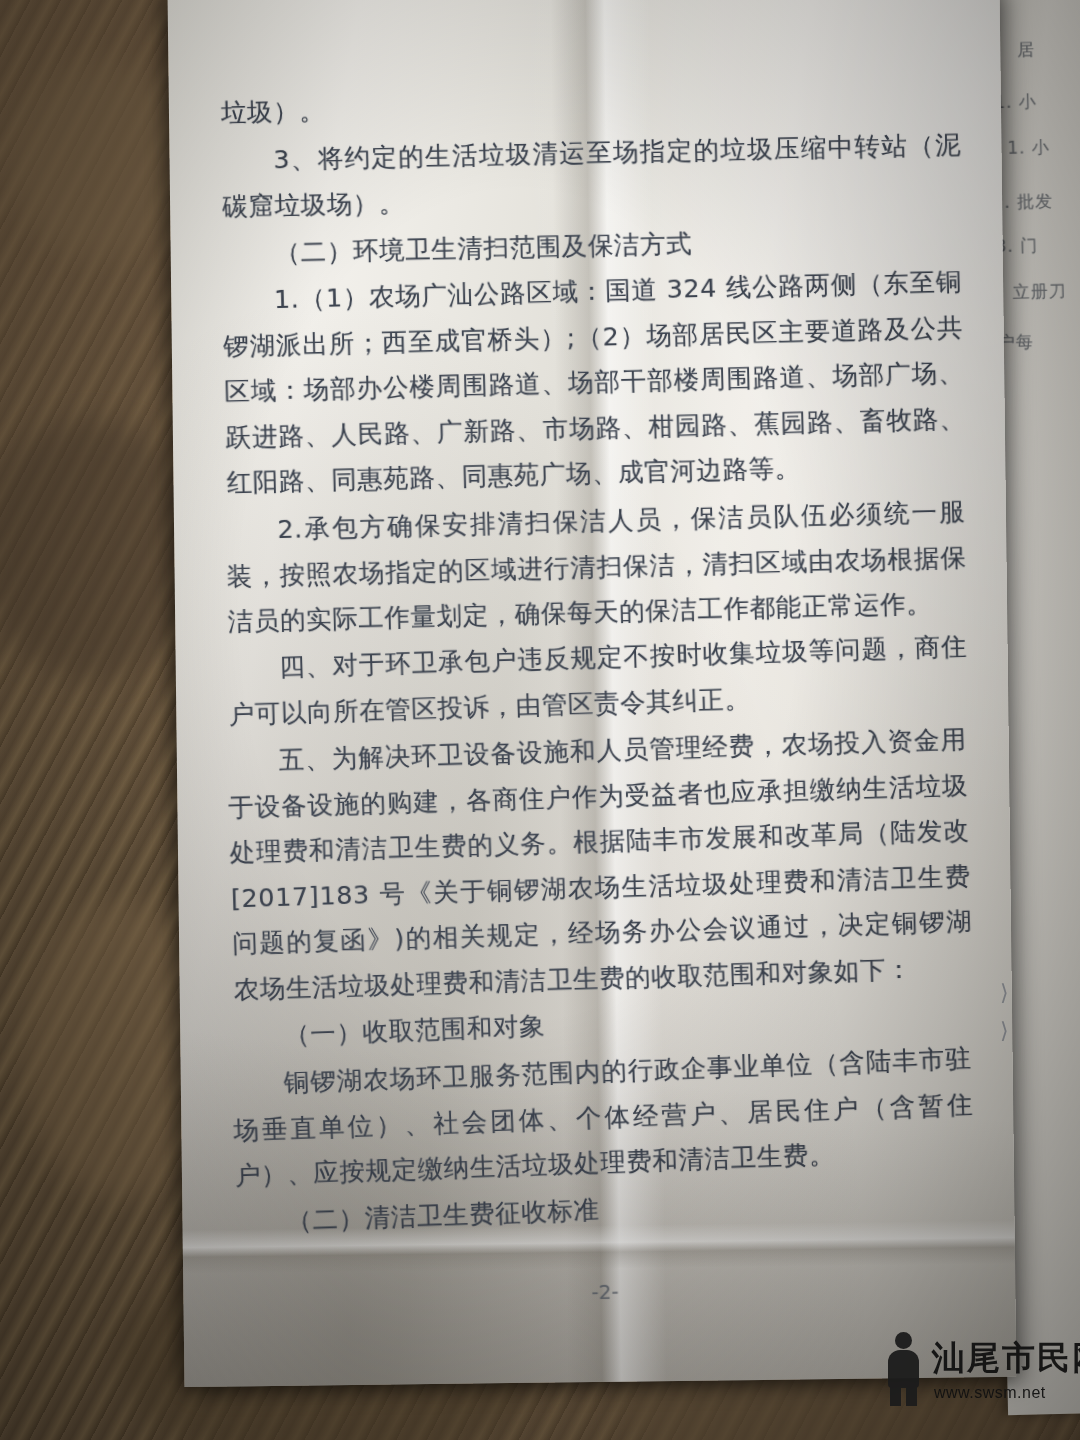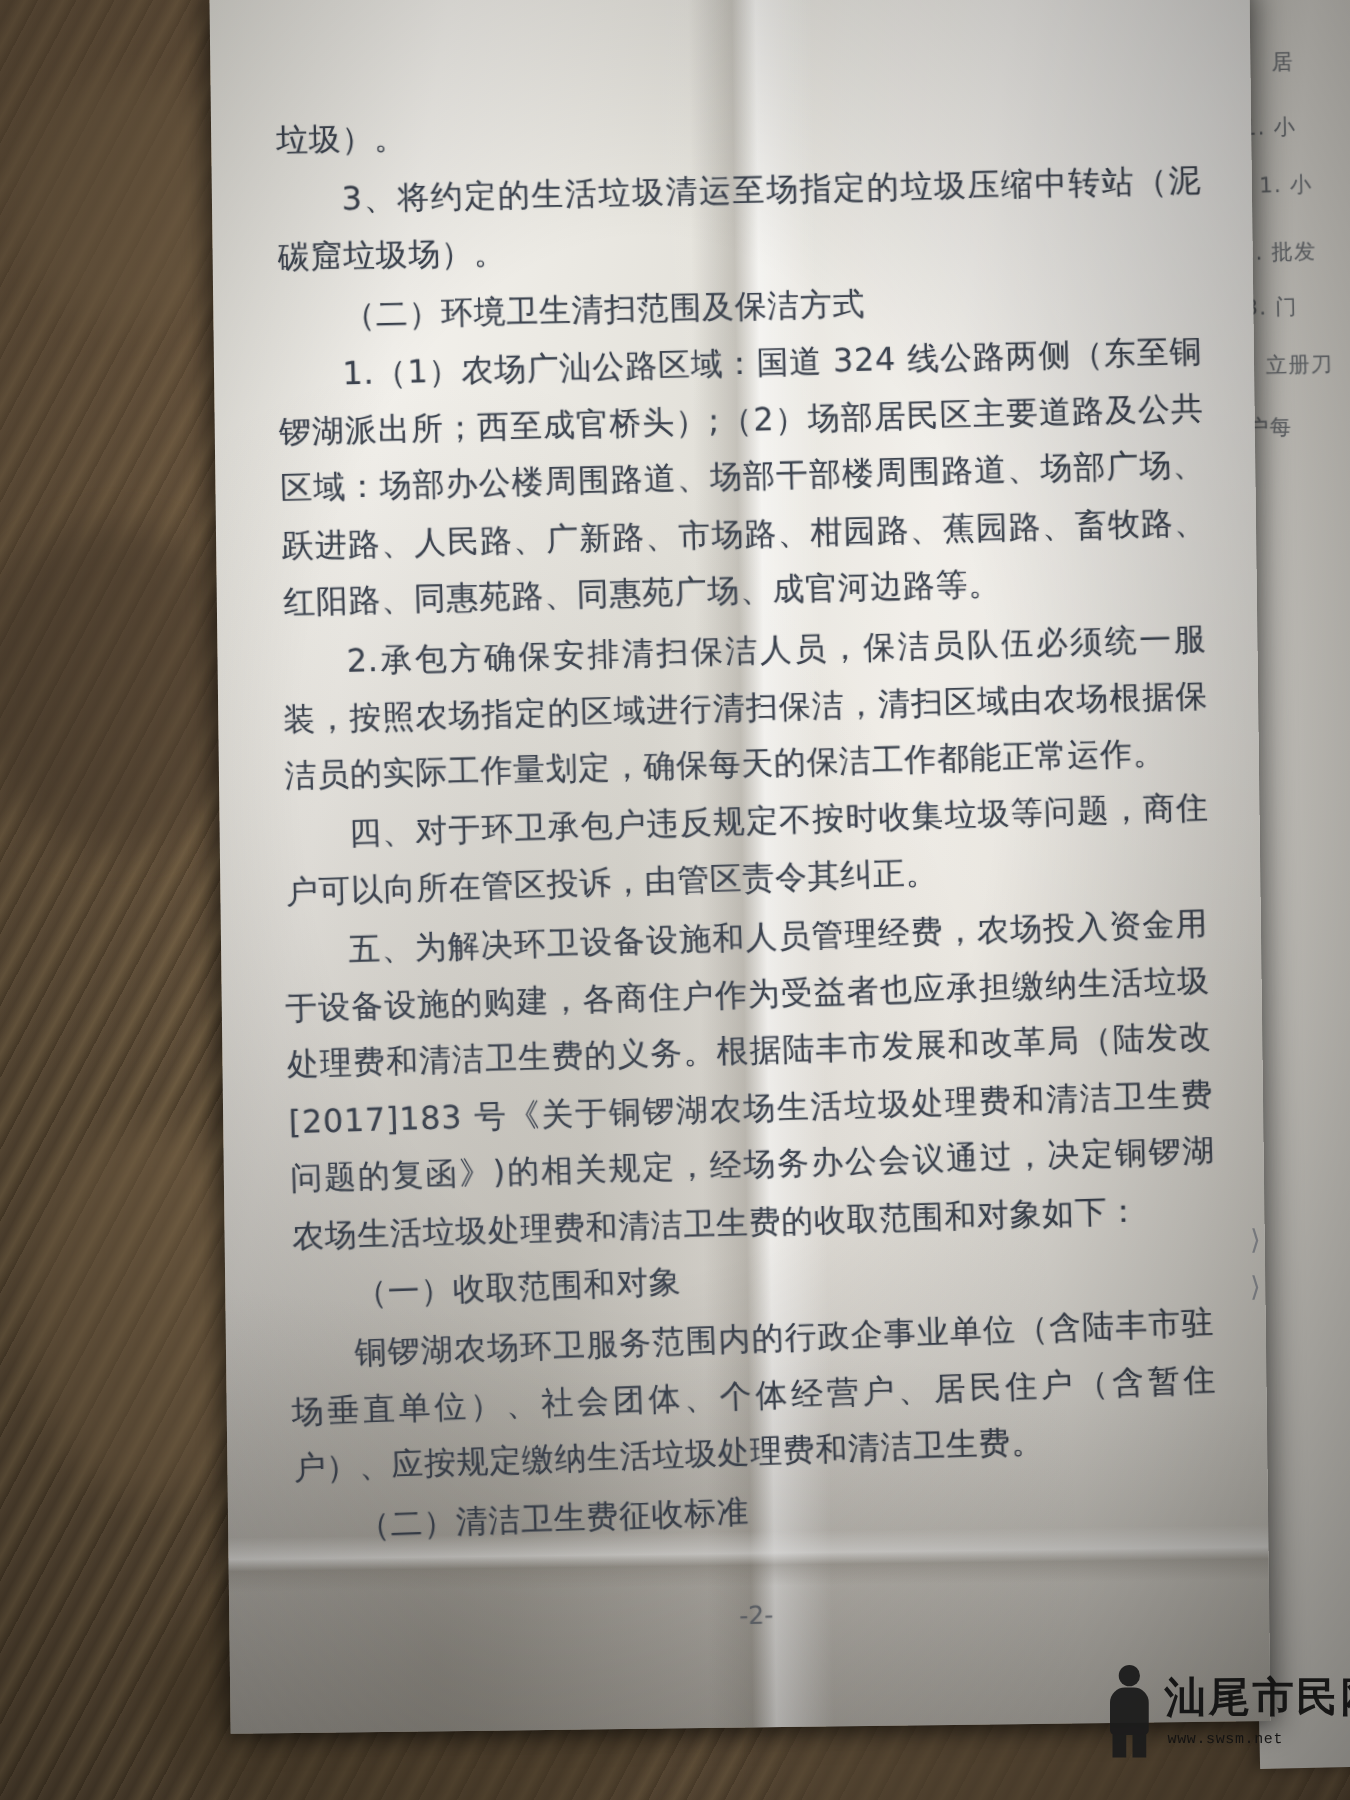--- a/index.html
+++ b/index.html
@@ -193,24 +193,24 @@
     font-weight: bold;
     color: #111;
     letter-spacing: 2px;
     font-family: "DejaVu Sans", sans-serif;
     white-space: nowrap;
   }
   #watermark .wm-url {
     position: absolute;
     left: 58px;
     top: 54px;
-    font-size: 12px;
+    font-size: 16px;
     color: #111;
     letter-spacing: 0.5px;
-    font-family: Liberation Mono, monospace;
+    font-family: Liberation Sans, sans-serif;
     white-space: nowrap;
   }
 
   
   .curl {
     position: absolute;
     color: #6b7280;
     font-size: 22px;
     opacity: 0.6;
     z-index: 30;

